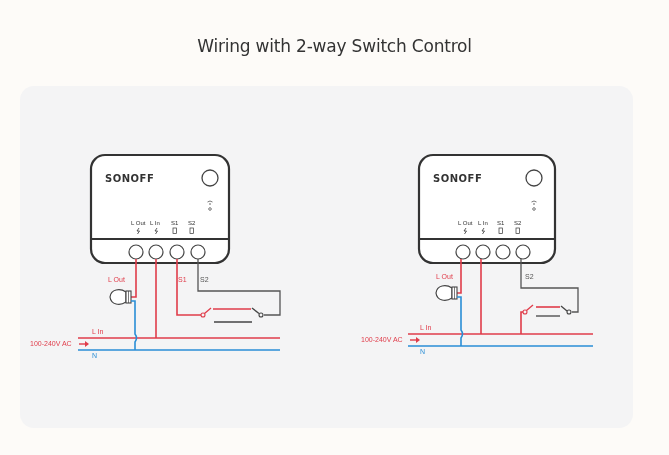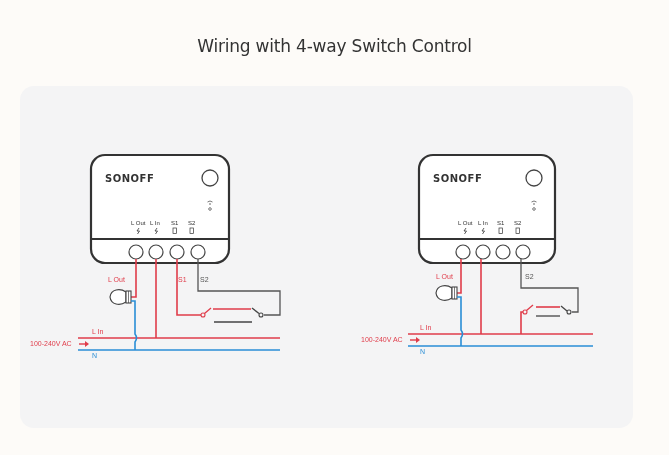--- a/index.html
+++ b/index.html
@@ -32,21 +32,21 @@
     .lbl { font-family: "Liberation Sans", sans-serif; font-size: 7px; }
     .lbl-red { fill: #e03c4a; }
     .lbl-blue { fill: #2a8ed6; }
     .lbl-dark { fill: #555555; }
     .brand { font-family: "DejaVu Sans", sans-serif; font-size: 10px; font-weight: bold; fill: #333; letter-spacing: 0.5px; }
     .term { font-family: "Liberation Sans", sans-serif; font-size: 6px; fill: #333; }
   </style>
 </head>
 <body>
 
-<div class="title">Wiring with 4-way Switch Control</div>
+<div class="title">Wiring with 2-way Switch Control</div>
 <div class="panel"></div>
 
 <svg class="diagram" width="669" height="455" viewBox="0 0 669 455">
 
   <g>
 
     <g>
       <rect x="91" y="155" width="138" height="108" rx="14" fill="#ffffff" stroke="#333" stroke-width="2.2"></rect>
       <line x1="91" y1="239" x2="229" y2="239" stroke="#333" stroke-width="1.8"></line>
       <text class="brand" x="105" y="182">SONOFF</text>

